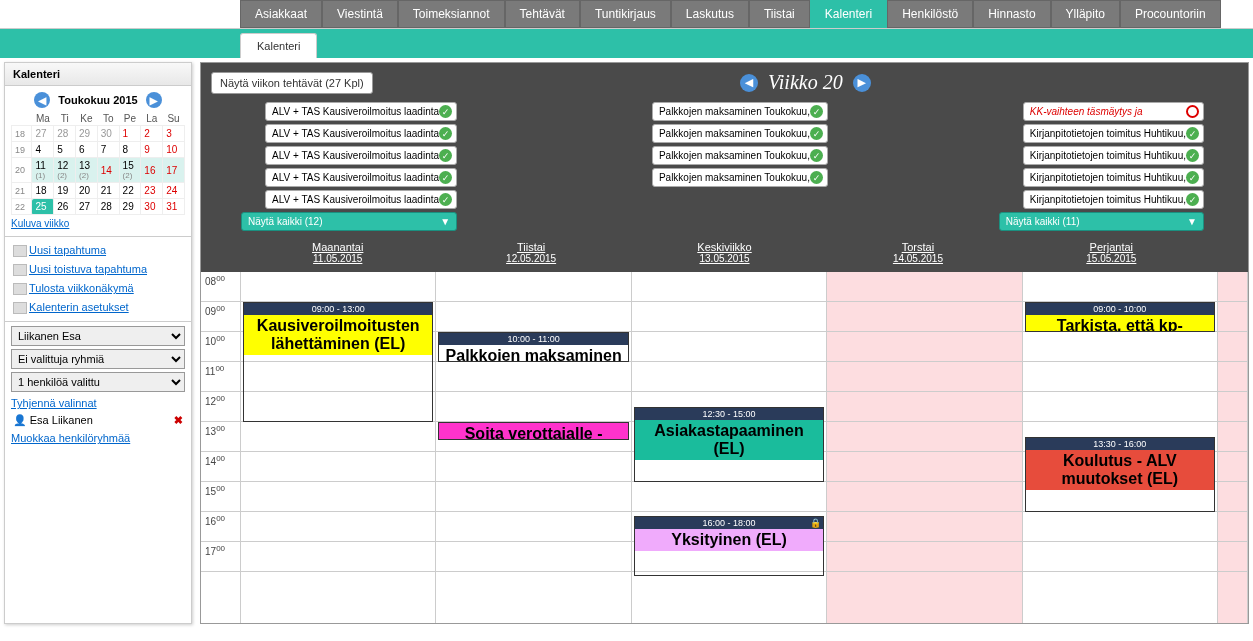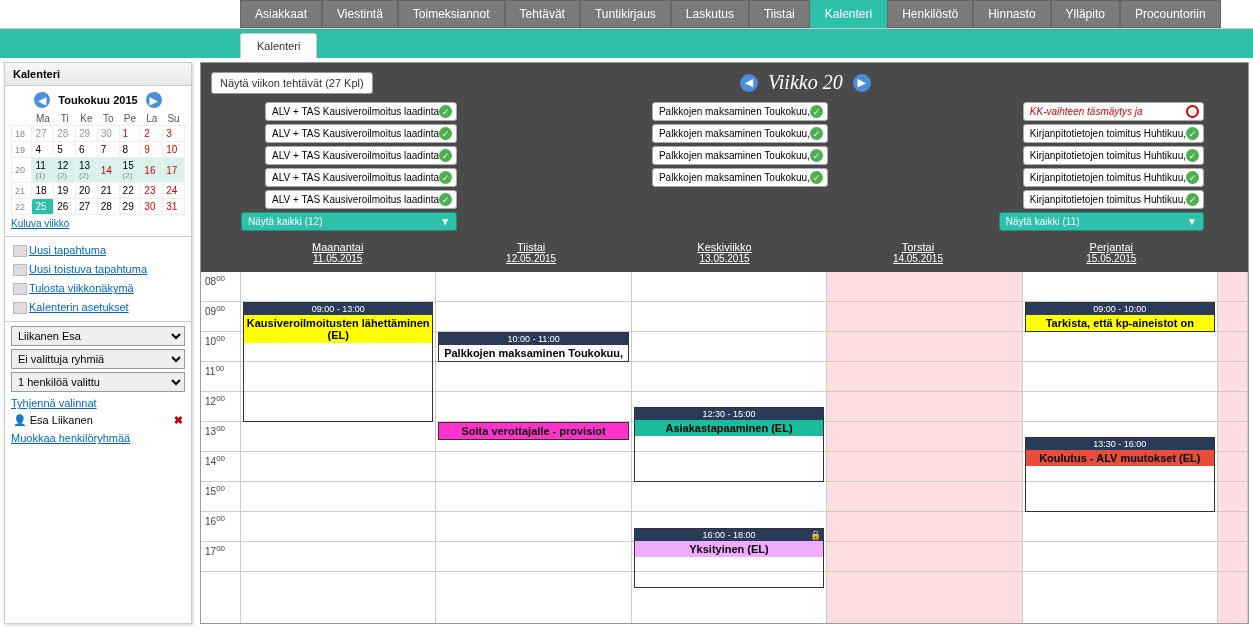--- a/index.html
+++ b/index.html
@@ -57,21 +57,21 @@
 .timecol { position: absolute; left: 0; top: 0; width: 40px; bottom: 0; background: #fff; border-right: 1px solid #ccc; }
 .timeslot { height: 30px; border-bottom: 1px solid #ccc; font-size: 10px; padding: 2px 4px; color: #444; }
 .timeslot sup { font-size: 8px; }
 .daycols { margin-left: 40px; display: flex; height: 400px; }
 .daycol { flex: 1; border-right: 1px solid #ccc; position: relative; }
 .daycol.shade { background: #fddde0; }
 .hourline { position: absolute; left: 0; right: 0; border-bottom: 1px solid #ccc; height: 30px; }
 
 .event { position: absolute; left: 2px; right: 2px; border: 1px solid #333; font-size: 10px; overflow: hidden; }
 .event .ehead { background: #2a3b5a; color: #fff; text-align: center; padding: 1px 2px; font-size: 9px; }
-.event .ebody { text-align: center; padding: 2px; font-weight: bold; font-size: 11px; }
+.event .ebody { text-align: center; padding: 2px; font-weight: bold; font-size: 16px; }
 .ev-yellow .ebody { background: #ffff00; }
 .ev-white .ebody { background: #fff; }
 .ev-pink .ebody { background: #ff33cc; color: #000; }
 .ev-teal .ebody { background: #1abc9c; color: #000; }
 .ev-green .ebody { background: #f0abfc; color: #000; }
 .ev-red .ebody { background: #e74c3c; color: #000; }
 .lock { position: absolute; right: 2px; top: 1px; font-size: 9px; }
 </style>
 </head>
 <body>
@@ -352,21 +352,21 @@
             <div class="hourline" style="top: 120px;"></div>
             <div class="hourline" style="top: 150px;"></div>
             <div class="hourline" style="top: 180px;"></div>
             <div class="hourline" style="top: 210px;"></div>
             <div class="hourline" style="top: 240px;"></div>
             <div class="hourline" style="top: 270px;"></div>
             <div class="event ev-teal" style="top: 135px; height: 75px;">
               <div class="ehead">12:30 - 15:00</div>
               <div class="ebody">Asiakastapaaminen (EL)</div>
             </div>
-            <div class="event ev-green" style="top: 256px; height: 60px;">
+            <div class="event ev-green" style="top: 244px; height: 60px;">
               <div class="ehead">16:00 - 18:00<span class="lock">🔒</span></div>
               <div class="ebody">Yksityinen (EL)</div>
             </div>
           </div>
           <div class="daycol shade">
             <div class="hourline" style="top: 0px;"></div>
             <div class="hourline" style="top: 30px;"></div>
             <div class="hourline" style="top: 60px;"></div>
             <div class="hourline" style="top: 90px;"></div>
             <div class="hourline" style="top: 120px;"></div>

